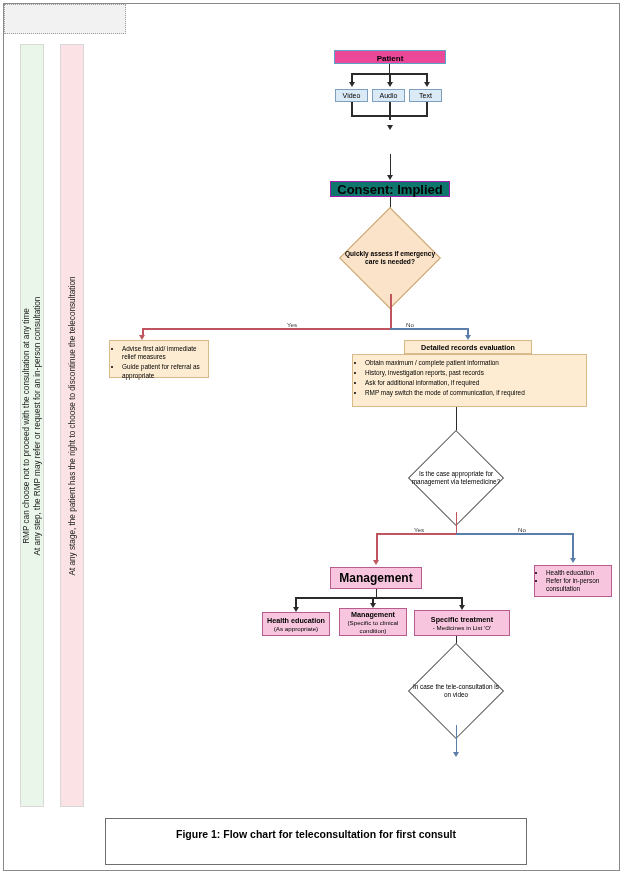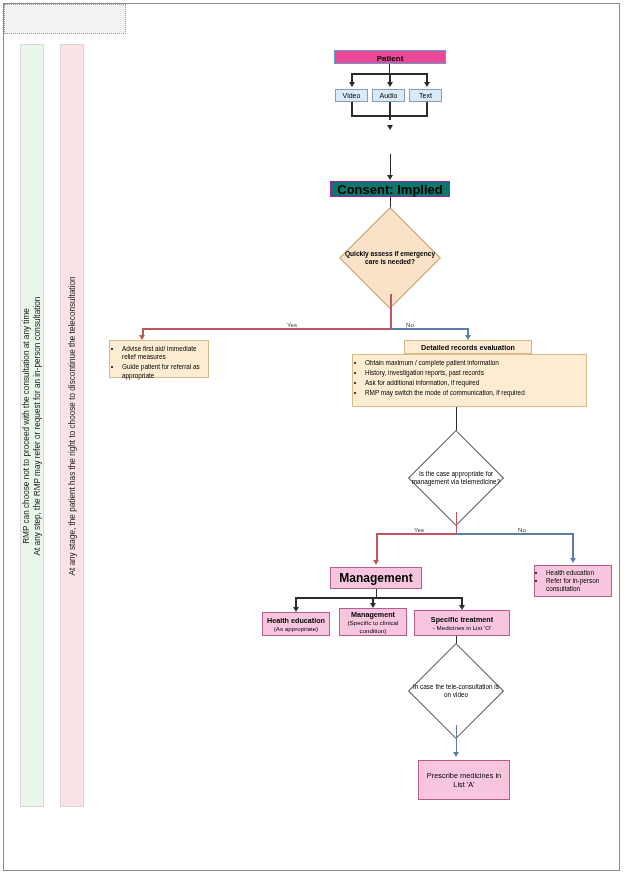--- a/index.html
+++ b/index.html
@@ -279,18 +279,18 @@
   <div class="arr arr-d blk" style="left:449px;top:645px;"></div>
 
   <div class="diamond d-video">
     <div class="shape"></div>
     <div class="dtext">In case the tele-consultation is on video</div>
   </div>
 
   <div class="ln v blu" style="left:451.5px;top:721px;height:28px;width:1.5px;"></div>
   <div class="arr arr-d blu" style="left:449px;top:748px;"></div>
 
-  <div class="node pink n-prescribe">
-    <span class="lbl">Prescribe medicines in List 'A'</span>
-  </div>
-
+
+  <div class="caption-box">
+    <span class="caption-text">Figure 1: Flow chart for teleconsultation for first consult</span>
+  </div>
 
 </div>
 
 </body></html>

